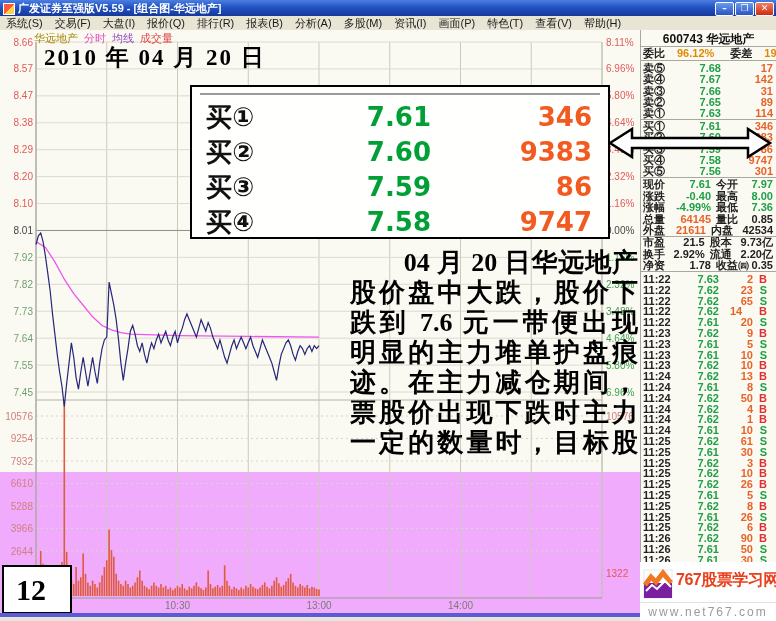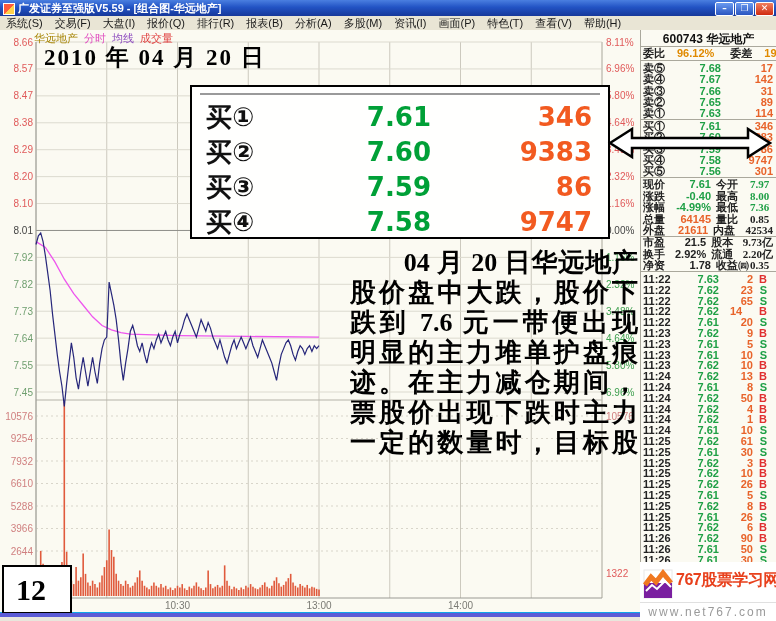--- a/index.html
+++ b/index.html
@@ -1,36 +1,36 @@
 <!DOCTYPE html>
 <html><head>
 <meta charset="utf-8">
 <style>
   html,body{margin:0;padding:0;background:#ffffff;}
-  #screen{position:relative;width:776px;height:621px;overflow:hidden;background:#0ea5e9;
+  #screen{position:relative;width:776px;height:621px;overflow:hidden;background:#f0abfc;
           font-family:"Liberation Sans",sans-serif;}
   .abs{position:absolute;}
   
   #titlebar{left:0;top:0;width:776px;height:16px;
     background:linear-gradient(180deg,#4a7fe0,#2253c4 45%,#16389a);
     color:#fff;font:bold 11px/16px "Liberation Sans",sans-serif;}
   #app-icon{left:3px;top:3px;width:10px;height:10px;
     background:linear-gradient(135deg,#ff5a3c 55%,#ffd24a 55%);border:1px solid #fff;}
   #title-text{left:18px;top:0;white-space:nowrap;}
   .winbtn{top:2px;width:17px;height:12px;border:1px solid #fff;border-radius:2px;
     color:#fff;font:bold 9px/11px "DejaVu Sans",sans-serif;text-align:center;
     background:linear-gradient(180deg,#6a9af0,#2a55c0);}
   #btn-close{background:linear-gradient(180deg,#f08060,#d02a10);}
   
   #menubar{left:0;top:16px;width:776px;height:14px;background:#e9e5d5;
     border-bottom:1px solid #a8a69a;font:11px/14px "Liberation Sans",sans-serif;color:#1a1a1a;
     white-space:nowrap;}
   .menu-item{display:inline-block;padding:0 6px;}
   
-  #chart-wrap{left:0;top:30px;width:640px;height:582px;background:#fbfaf2;}
+  #chart-wrap{left:0;top:30px;width:640px;height:442px;background:#fbfaf2;}
   #legend{left:34px;top:1px;font:11px "Liberation Sans",sans-serif;white-space:nowrap;}
   #legend span{margin-right:6px;}
   #date-label{left:44px;top:12px;font:bold 23px "Liberation Serif",serif;color:#000;
     letter-spacing:2px;white-space:nowrap;}
   
   #callout{left:190px;top:85px;width:416px;height:150px;background:#fffffe;
     border:2px solid #000;}
   #callout-topline{left:8px;top:6px;right:8px;height:2px;background:#9a9a9a;position:absolute;}
   .co-row{position:absolute;left:14px;right:16px;height:36px;
     font:bold 26px/36px "DejaVu Sans",sans-serif;}
@@ -55,21 +55,21 @@
     font:bold 12px/14px "Liberation Sans",sans-serif;color:#111;}
   .pdiv{position:absolute;left:0;width:135px;height:1px;background:#aaa89c;}
   .prow{position:absolute;left:2px;width:130px;display:flex;
     font:bold 11px/11px "Liberation Sans",sans-serif;color:#222;white-space:nowrap;}
   .ob-label{width:34px;}
   .ob-price{width:44px;text-align:right;}
   .ob-vol{flex:1;text-align:right;}
   .wb-l1{width:26px;} .wb-v1{width:44px;text-align:right;}
   .wb-l2{width:30px;margin-left:4px;} .wb-v2{flex:1;text-align:right;}
   .in-l1{width:26px;} .in-v1{width:42px;text-align:right;}
-  .in-l2{width:34px;margin-left:5px;} .in-v2{flex:1;text-align:left;font-family:Liberation Serif, serif;}
+  .in-l2{width:34px;margin-left:5px;} .in-v2{flex:1;text-align:right;}
   .tk-time{width:32px;} .tk-price{width:44px;text-align:right;}
   .tk-vol{width:34px;text-align:right;} .tk-bs{width:14px;text-align:right;}
   
   #watermark{left:640px;top:562px;width:136px;height:59px;background:#fff;z-index:20;}
   #wm-name{position:absolute;left:36px;top:8px;font:bold 16px "Liberation Sans",sans-serif;
     color:#e8401c;white-space:nowrap;letter-spacing:-0.5px;}
   #wm-url{position:absolute;left:0;top:40px;width:136px;height:19px;background:#fff;
     border-top:1px solid #e0e0e0;font:12px/19px "Liberation Sans",sans-serif;color:#9a9a9a;
     text-align:center;letter-spacing:2px;}
 </style>

